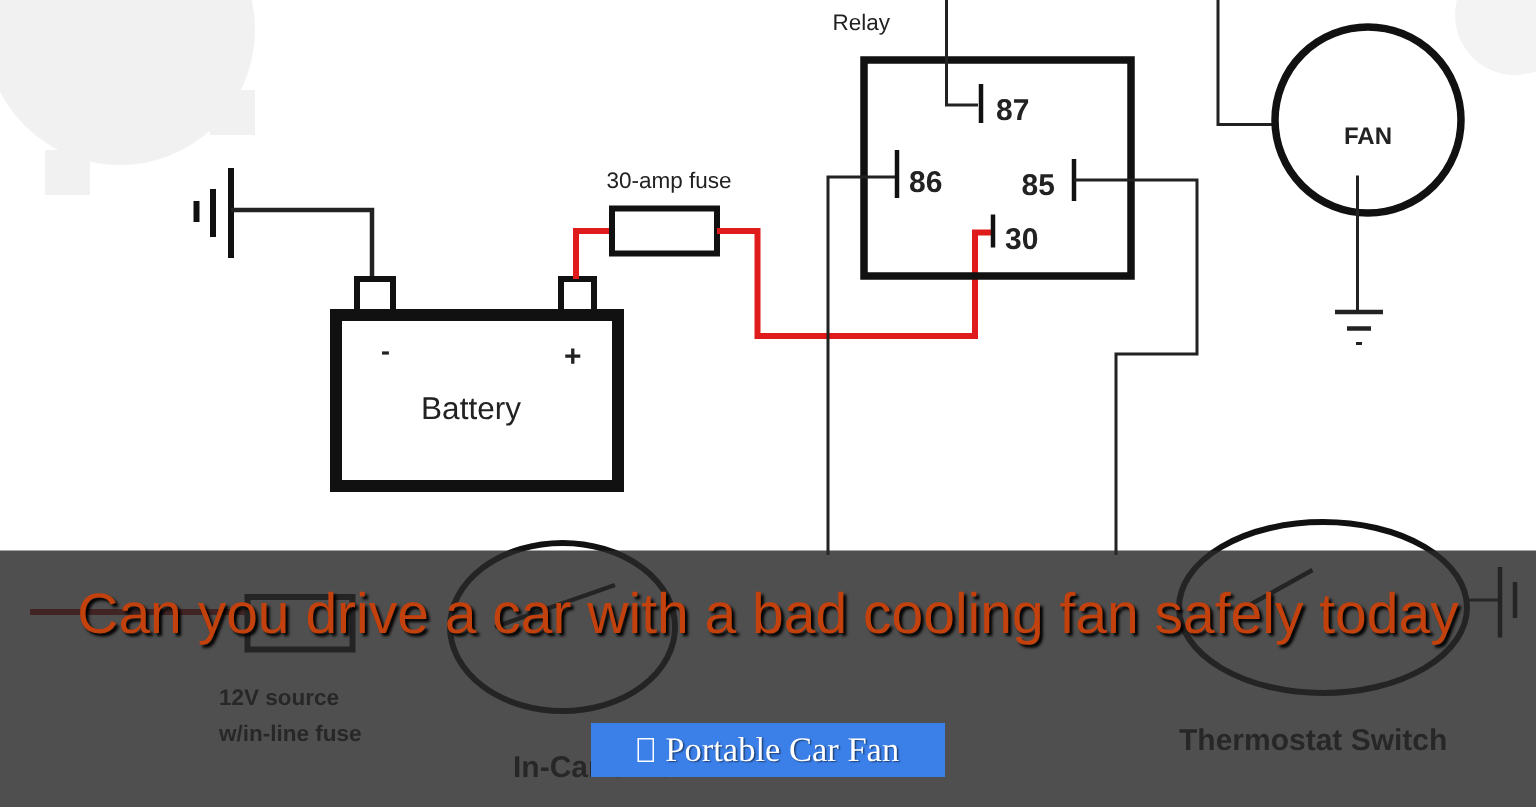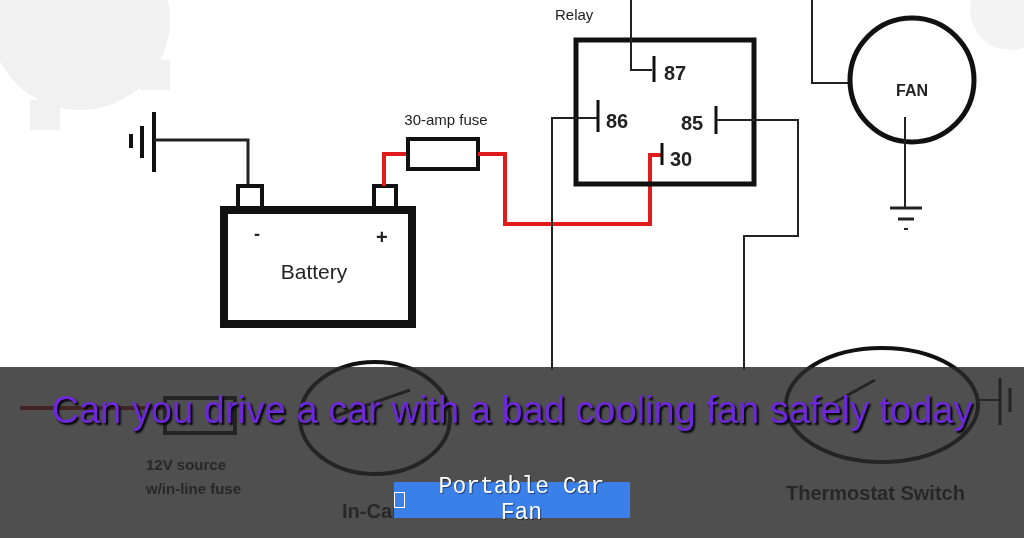--- a/index.html
+++ b/index.html
@@ -8,29 +8,29 @@
       background: #ffffff; position: relative;
       font-family: "Liberation Sans", sans-serif;
     }
     .diagram { position: absolute; left: 0; top: 0; width: 1024px; height: 538px; }
     .overlay {
       position: absolute; left: 0; top: 367px; width: 1024px; height: 171px;
       background: rgba(40, 40, 40, 0.82);
     }
     .title {
       position: absolute; left: 40px; width: 944px; top: 386px;
-      text-align: center; color: #6d28d9;
+      text-align: center; color: #c2410c;
       font-size: 38px; line-height: 48px; font-weight: normal;
       text-shadow: 2px 2px 2px #000000;
       margin: 0;
     }
     .cta {
       position: absolute; left: 394px; top: 482px; width: 236px; height: 36px;
       background: #3b7fe8; color: #ffffff; border: none;
-      font-family: Liberation Mono, monospace; font-size: 23px;
+      font-family: Liberation Serif, serif; font-size: 23px;
       display: flex; align-items: center; justify-content: center; gap: 8px;
       cursor: pointer; padding: 0;
       text-shadow: 1px 1px 1px rgba(0,0,0,0.5);
     }
     .cta .box-icon {
       display: inline-block; width: 11px; height: 16px;
       border: 1.5px solid #ffffff; box-sizing: border-box;
     }
     .dlabel { font-family: "Liberation Sans", sans-serif; fill: #222222; }
   </style>

